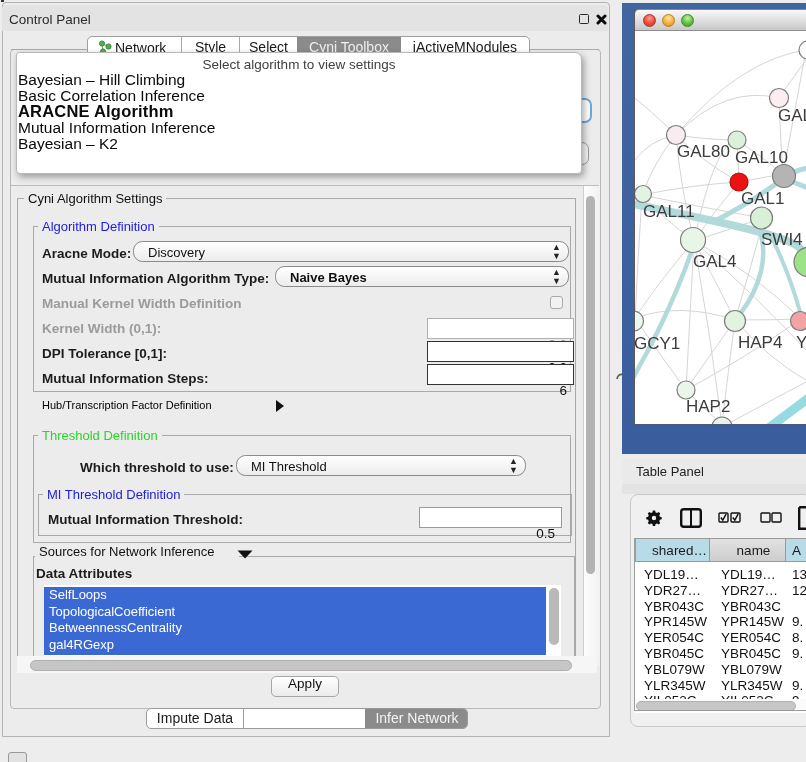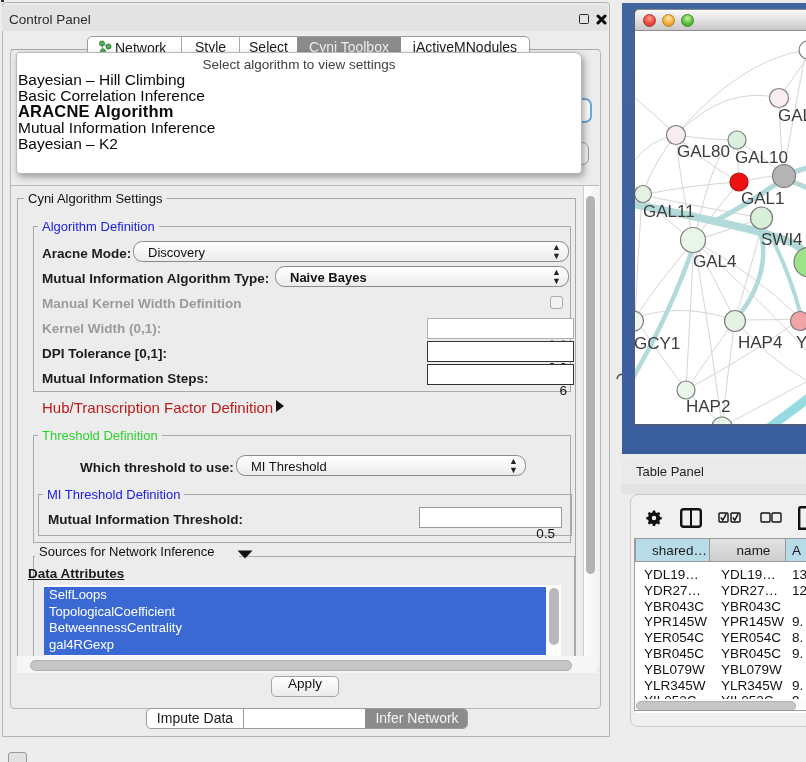--- a/index.html
+++ b/index.html
@@ -86,21 +86,21 @@
 <div class="lbl abs" style="left:42px;top:346px;">DPI Tolerance [0,1]:</div>
 <div class="inp" style="left:427px;top:341px;width:145px;height:19px;border:1.5px solid #333;">
     <span>0.0</span>
   </div>
 
 <div class="lbl abs" style="left:42px;top:371px;">Mutual Information Steps:</div>
 <div class="inp" style="left:427px;top:364px;width:145px;height:19px;border:1.5px solid #333;">
     <span>6</span>
   </div>
 
-<div class="abs" style="left:42px;top:399px;font-size:15px;color:#b91c1c;">Hub/Transcription Factor Definition</div>
+<div class="abs" style="left:42px;top:399px;font-size:11px;color:#000000;">Hub/Transcription Factor Definition</div>
 <svg class="abs" style="left:274px;top:399px;" width="12" height="14" viewBox="0 0 12 14">
     <path d="M2 1 L10 7 L2 13 Z" fill="#111"></path>
   </svg>
 
 <div class="fieldset" style="left:33px;top:435px;width:536px;height:106px;"></div>
 <div class="ftitle" style="left:38px;top:429px;color:#2bd42b;">Threshold Definition</div>
 
 <div class="lbl abs" style="left:80px;top:460px;">Which threshold to use:</div>
 <div class="combo" style="left:236px;top:455px;width:288px;height:19px;">
   <span class="ctext">MI Threshold</span>
@@ -112,21 +112,21 @@
 <div class="lbl abs" style="left:48px;top:512px;">Mutual Information Threshold:</div>
 <div class="inp" style="left:419px;top:507px;width:141px;height:19px;border:1px solid #999;">
     <span>0.5</span>
   </div>
 
 <div class="fieldset" style="left:33px;top:556px;width:540px;height:110px;border-bottom:none;"></div>
 <div class="ftitle" style="left:35px;top:545px;color:#111;padding-right:24px;">Sources for Network Inference</div>
 <svg class="abs" style="left:237px;top:550px;" width="16" height="9" viewBox="0 0 16 9">
     <path d="M0.5 0.5 L15.5 0.5 L8 8.5 Z" fill="#111"></path>
   </svg>
-<div class="lbl abs" style="left:28px;top:566px;text-decoration:underline;">Data Attributes</div>
+<div class="lbl abs" style="left:36px;top:566px;">Data Attributes</div>
 
 <div class="abs" style="left:44px;top:585px;width:517px;height:72px;background:#fff;"></div>
 <div class="abs" style="left:44px;top:587px;width:502px;height:68px;background:#3a69d4;color:#fff;font-size:13px;line-height:16.6px;padding-left:5px;box-sizing:border-box;">SelfLoops<br>TopologicalCoefficient<br>BetweennessCentrality<br>gal4RGexp</div>
 <div class="abs" style="left:549px;top:588px;width:10px;height:57px;background:#b9b9b9;border-radius:5px;"></div>
 
 <div class="abs" style="left:17px;top:656px;width:580px;height:17px;background:#f6f6f6;"></div>
 <div class="abs" style="left:30px;top:660px;width:542px;height:11px;background:#c6c6c6;border:1px solid #aeaeae;border-radius:5.5px;box-sizing:border-box;"></div>
 
 <div class="abs" style="left:271px;top:676px;width:66px;height:19px;background:linear-gradient(#ffffff,#ebebeb);border:1px solid #a6a6a6;border-radius:5px;text-align:center;line-height:14px;font-size:13.5px;color:#111;">Apply</div>
 

